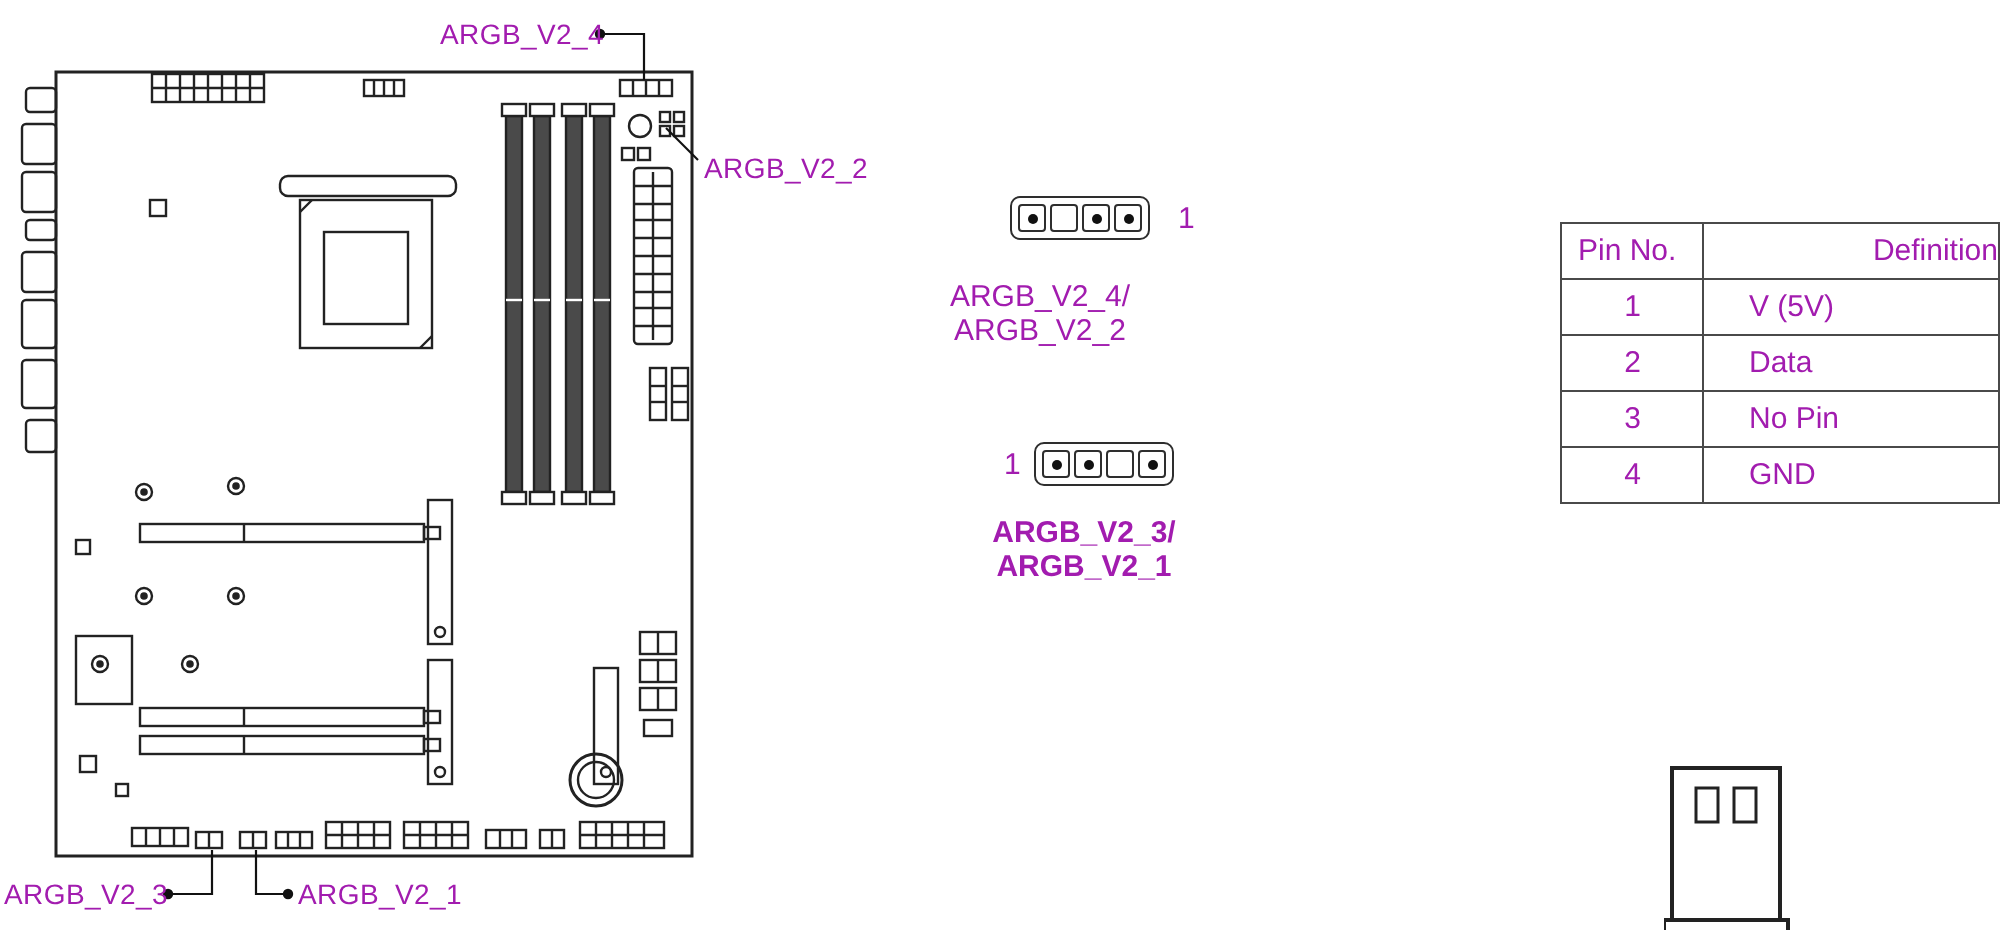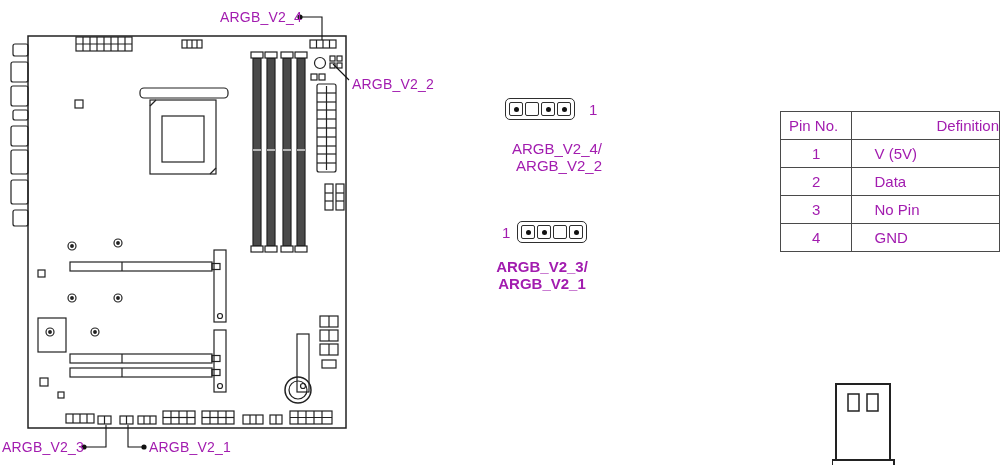--- a/index.html
+++ b/index.html
@@ -251,21 +251,21 @@
   <div class="callout" style="left:2px;top:439px;">ARGB_V2_3</div>
   <div class="callout" style="left:149px;top:439px;">ARGB_V2_1</div>
 
   <div class="pin-row" style="left:505px;top:98px;">
     <span class="pin-box" data-pin="pin"></span>
     <span class="pin-box" data-pin="nopin"></span>
     <span class="pin-box" data-pin="pin"></span>
     <span class="pin-box" data-pin="pin"></span>
   </div>
   <div class="pin-num" style="left:589px;top:101px;">1</div>
-  <div class="pin-label" style="left:482px;top:140px;text-align:right;">
+  <div class="pin-label" style="left:460px;top:140px;">
     <span>ARGB_V2_4/</span><br>
     <span>ARGB_V2_2</span>
   </div>
 
   <div class="pin-num" style="left:502px;top:224px;">1</div>
   <div class="pin-row" style="left:517px;top:221px;">
     <span class="pin-box" data-pin="pin"></span>
     <span class="pin-box" data-pin="pin"></span>
     <span class="pin-box" data-pin="nopin"></span>
     <span class="pin-box" data-pin="pin"></span>

